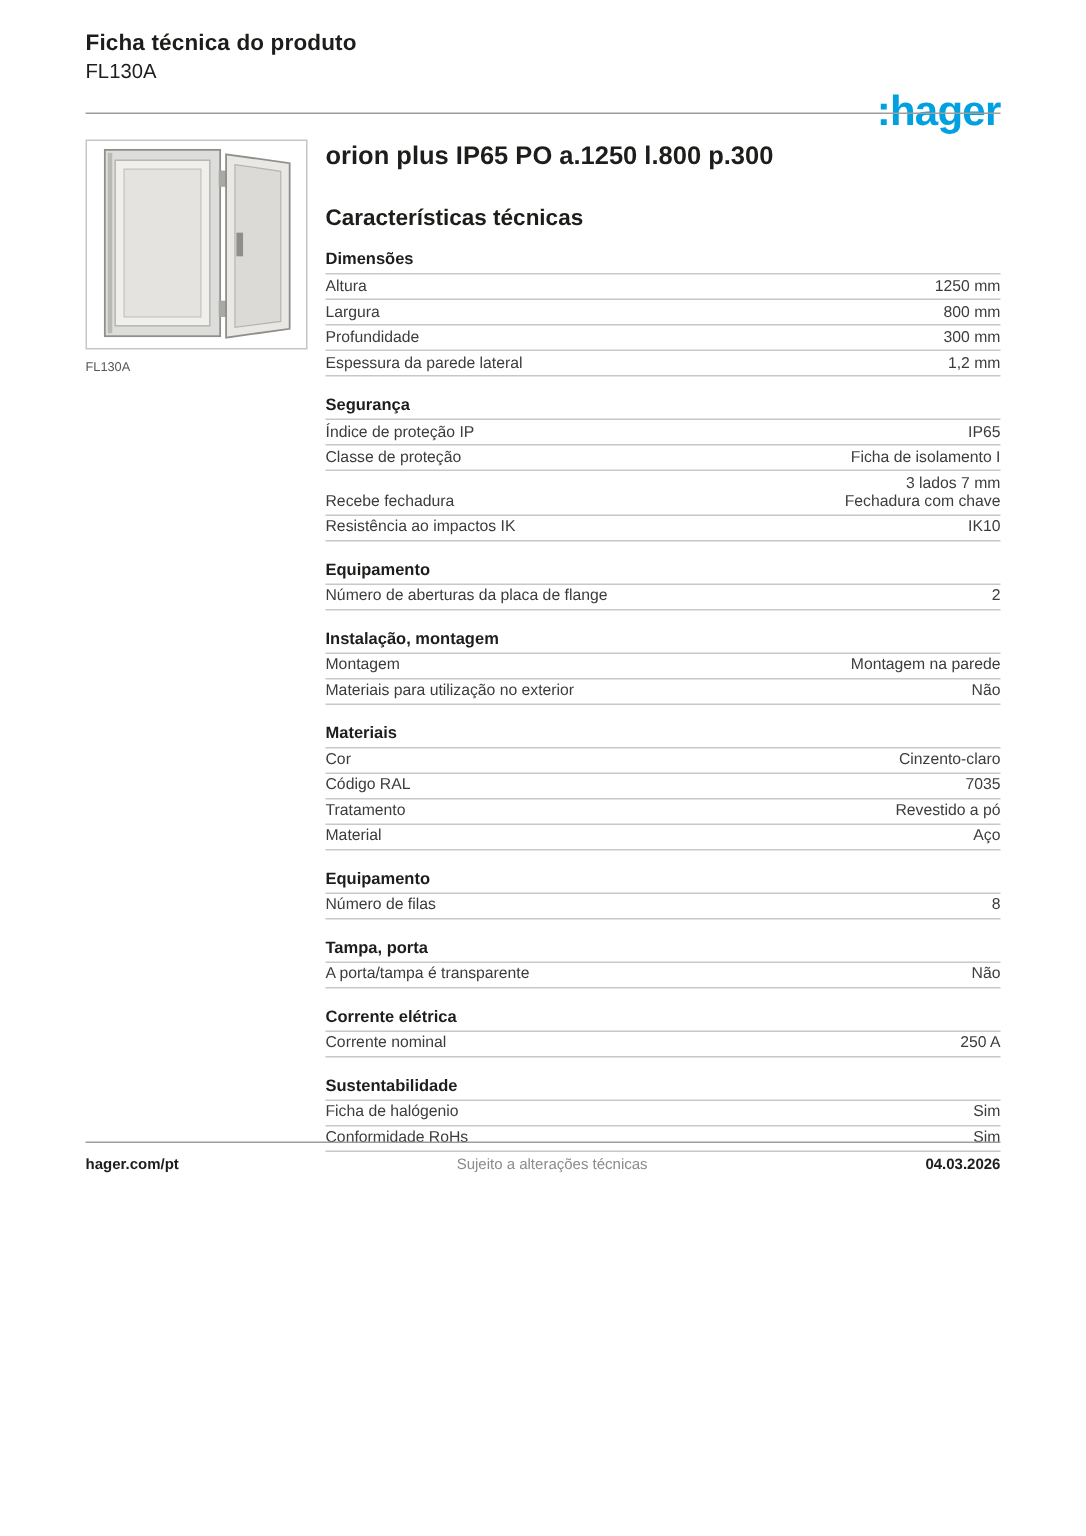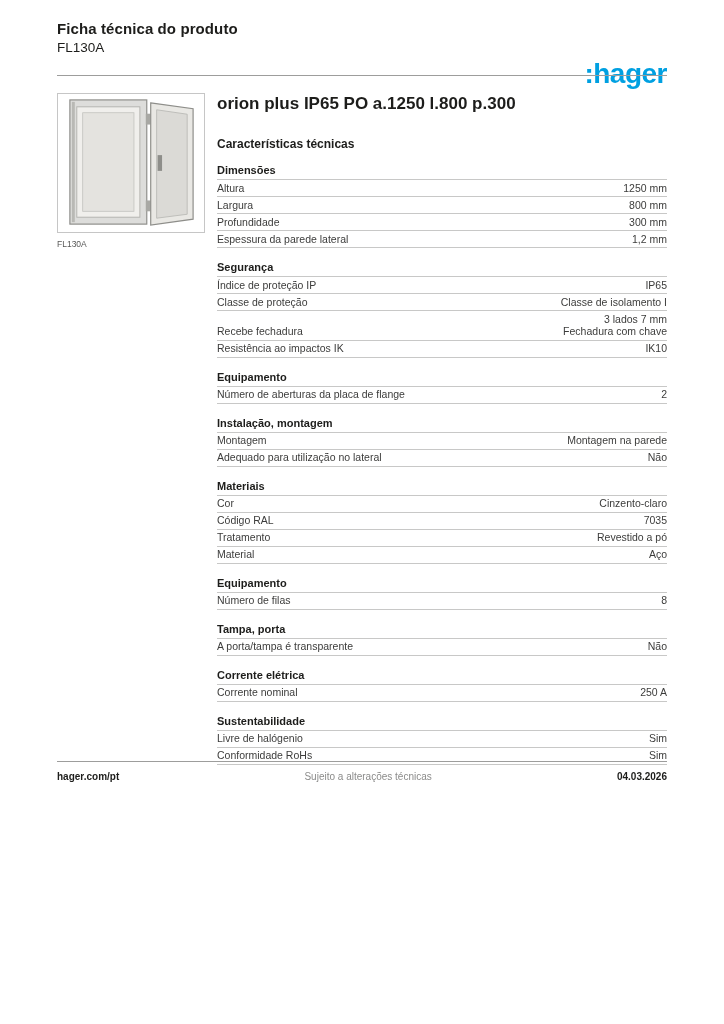--- a/index.html
+++ b/index.html
@@ -29,21 +29,21 @@
   .left-col { width: 148px; flex: none; }
   .image-box {
     width: 148px; height: 140px; box-sizing: border-box;
     border: 1px solid #c6c6c6; background: #ffffff;
   }
   .image-box svg { display: block; width: 100%; height: 100%; }
   .image-caption { margin-top: 6px; font-size: 8.5px; color: #575756; }
 
   .right-col { flex: 1; min-width: 0; }
   .product-name { margin: 1px 0 0 0; font-size: 17px; font-weight: bold; color: #1d1d1b; }
-  .caract { margin: 23px 0 0 0; font-size: 12px; font-weight: bold; color: #1d1d1b; }
+  .caract { margin: 23px 0 0 0; font-size: 15px; font-weight: bold; color: #1d1d1b; }
 
   
   #sections { margin-top: 4px; }
   .spec-section { margin-top: 13px; }
   .spec-title { margin: 0 0 3px 0; font-size: 11px; font-weight: bold; color: #1d1d1b; }
   .spec-table { border-bottom: 1px solid #c8c8c7; }
   .spec-row {
     display: flex; justify-content: space-between; align-items: flex-end;
     gap: 12px;
     border-top: 1px solid #c8c8c7;
@@ -129,21 +129,21 @@
           </section>
           <section class="spec-section">
             <h3 class="spec-title">Segurança</h3>
             <div class="spec-table">
               <div class="spec-row">
                 <span class="spec-label">Índice de proteção IP</span>
                 <span class="spec-value">IP65</span>
               </div>
               <div class="spec-row">
                 <span class="spec-label">Classe de proteção</span>
-                <span class="spec-value">Classe de isolamento I</span>
+                <span class="spec-value">Ficha de isolamento I</span>
               </div>
               <div class="spec-row">
                 <span class="spec-label">Recebe fechadura</span>
                 <span class="spec-value">3 lados 7 mm
 Fechadura com chave</span>
               </div>
               <div class="spec-row">
                 <span class="spec-label">Resistência ao impactos IK</span>
                 <span class="spec-value">IK10</span>
               </div>
@@ -159,21 +159,21 @@
             </div>
           </section>
           <section class="spec-section">
             <h3 class="spec-title">Instalação, montagem</h3>
             <div class="spec-table">
               <div class="spec-row">
                 <span class="spec-label">Montagem</span>
                 <span class="spec-value">Montagem na parede</span>
               </div>
               <div class="spec-row">
-                <span class="spec-label">Adequado para utilização no lateral</span>
+                <span class="spec-label">Materiais para utilização no exterior</span>
                 <span class="spec-value">Não</span>
               </div>
             </div>
           </section>
           <section class="spec-section">
             <h3 class="spec-title">Materiais</h3>
             <div class="spec-table">
               <div class="spec-row">
                 <span class="spec-label">Cor</span>
                 <span class="spec-value">Cinzento-claro</span>
@@ -216,21 +216,21 @@
               <div class="spec-row">
                 <span class="spec-label">Corrente nominal</span>
                 <span class="spec-value">250 A</span>
               </div>
             </div>
           </section>
           <section class="spec-section">
             <h3 class="spec-title">Sustentabilidade</h3>
             <div class="spec-table">
               <div class="spec-row">
-                <span class="spec-label">Livre de halógenio</span>
+                <span class="spec-label">Ficha de halógenio</span>
                 <span class="spec-value">Sim</span>
               </div>
               <div class="spec-row">
                 <span class="spec-label">Conformidade RoHs</span>
                 <span class="spec-value">Sim</span>
               </div>
             </div>
           </section>
         </div>
     </main>

